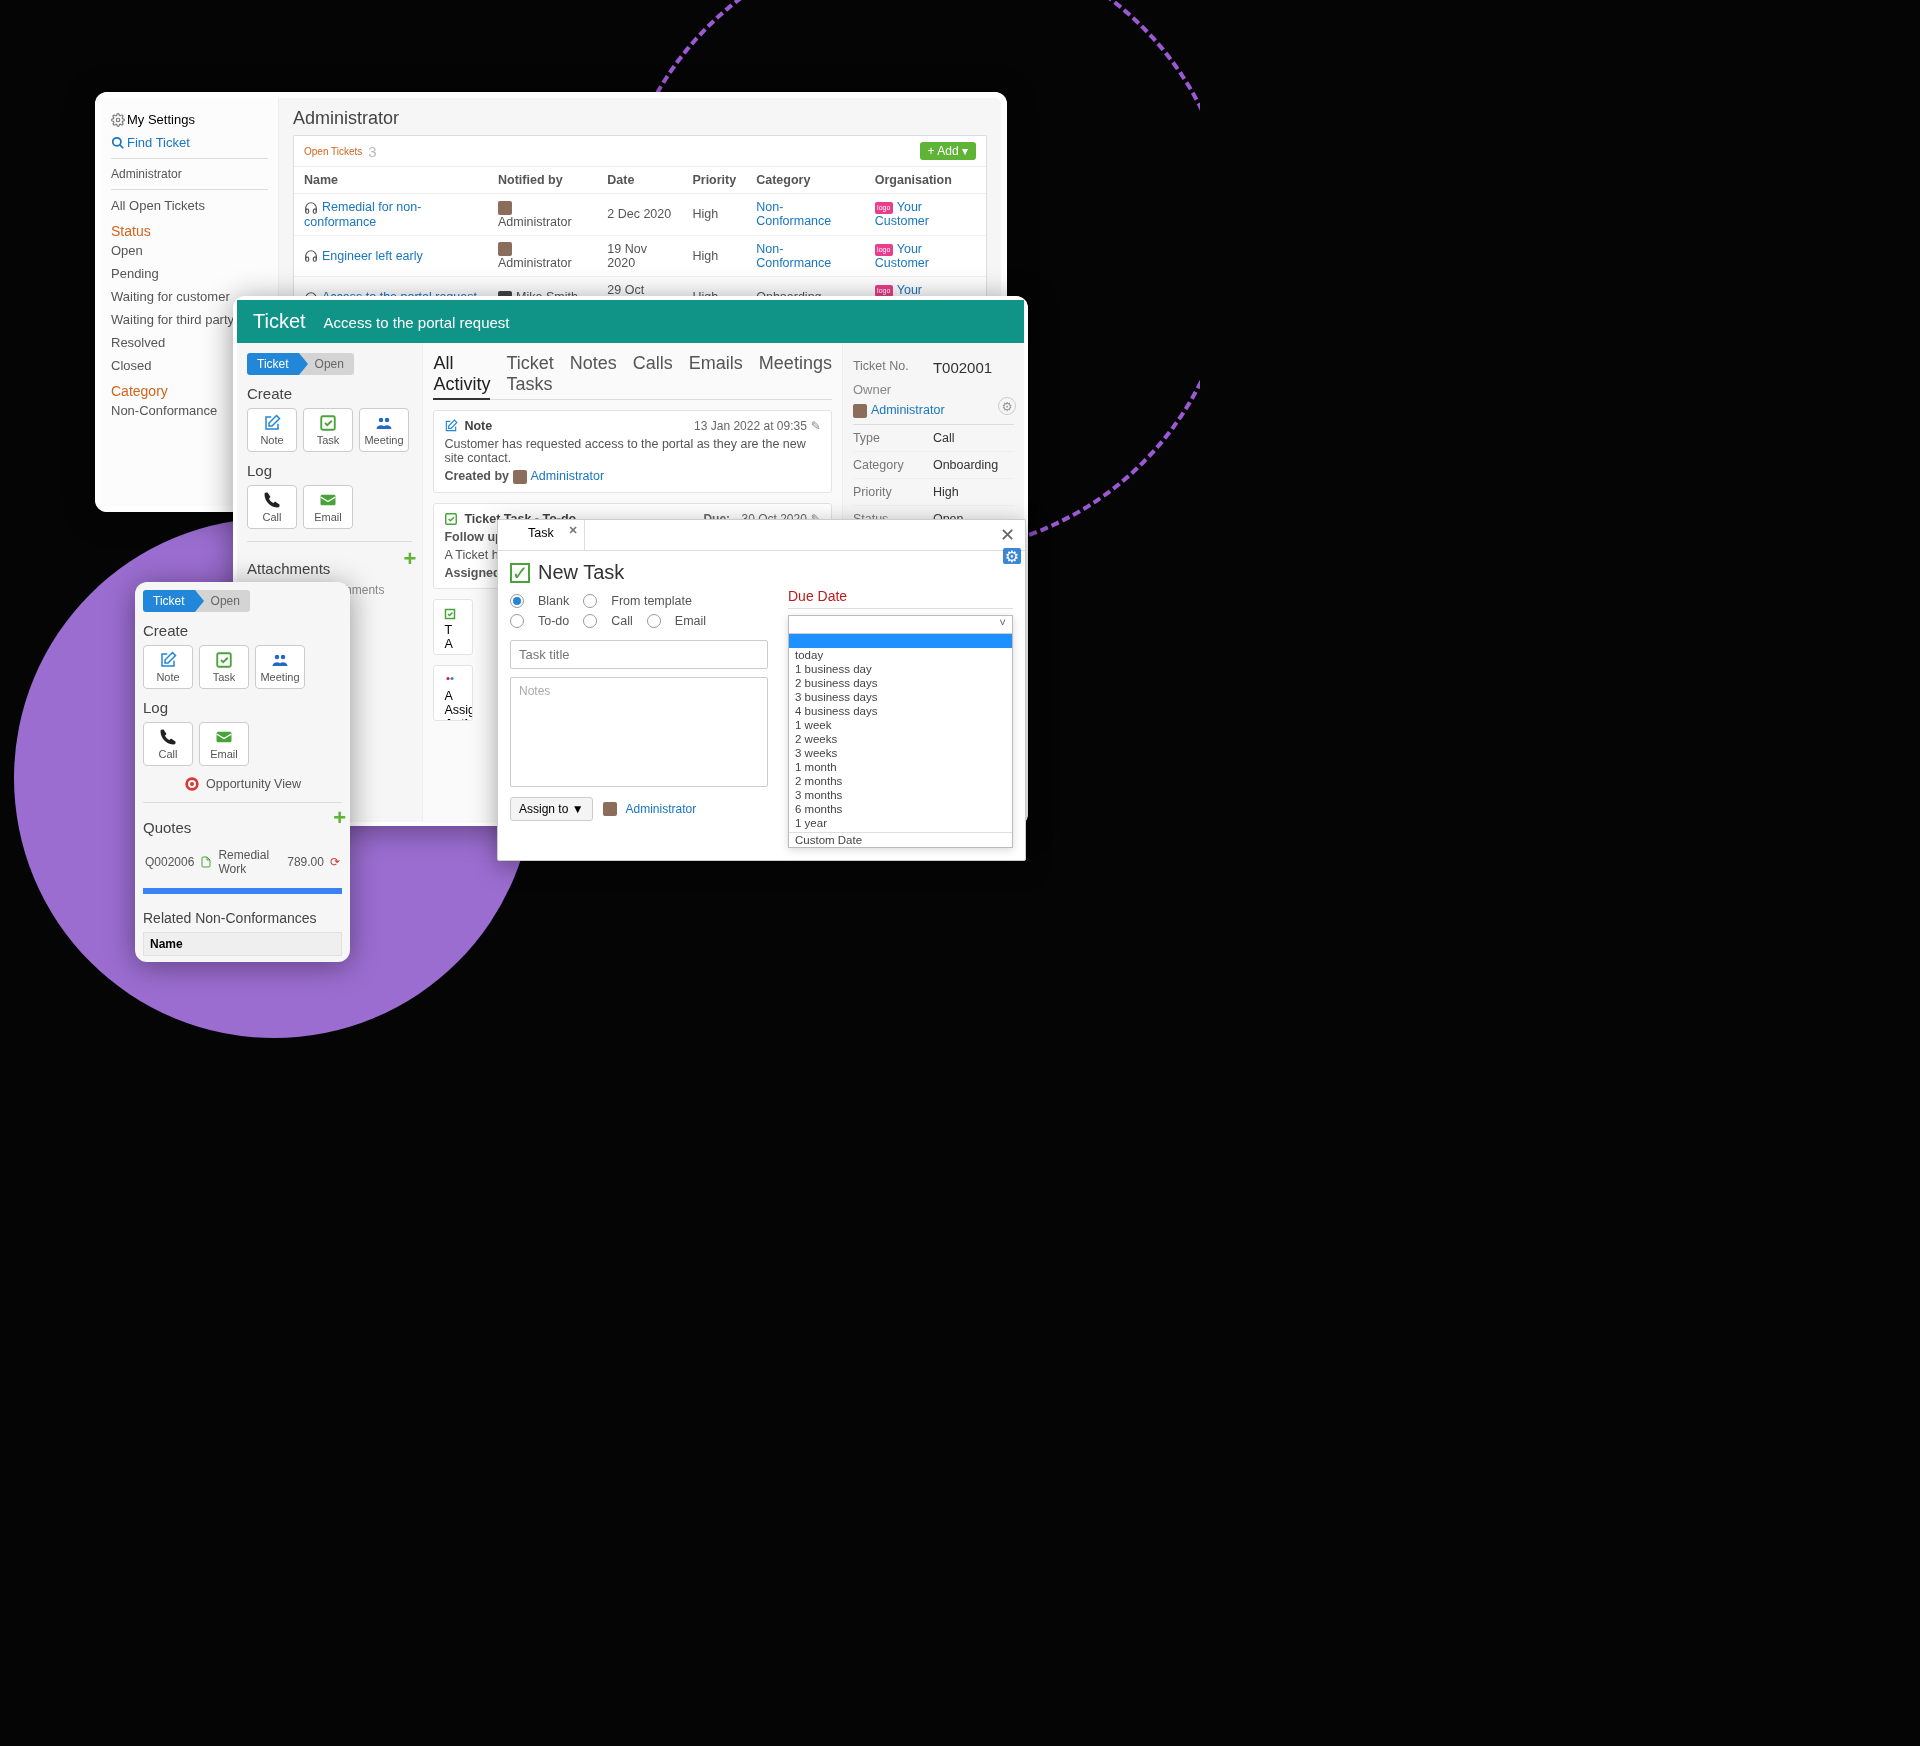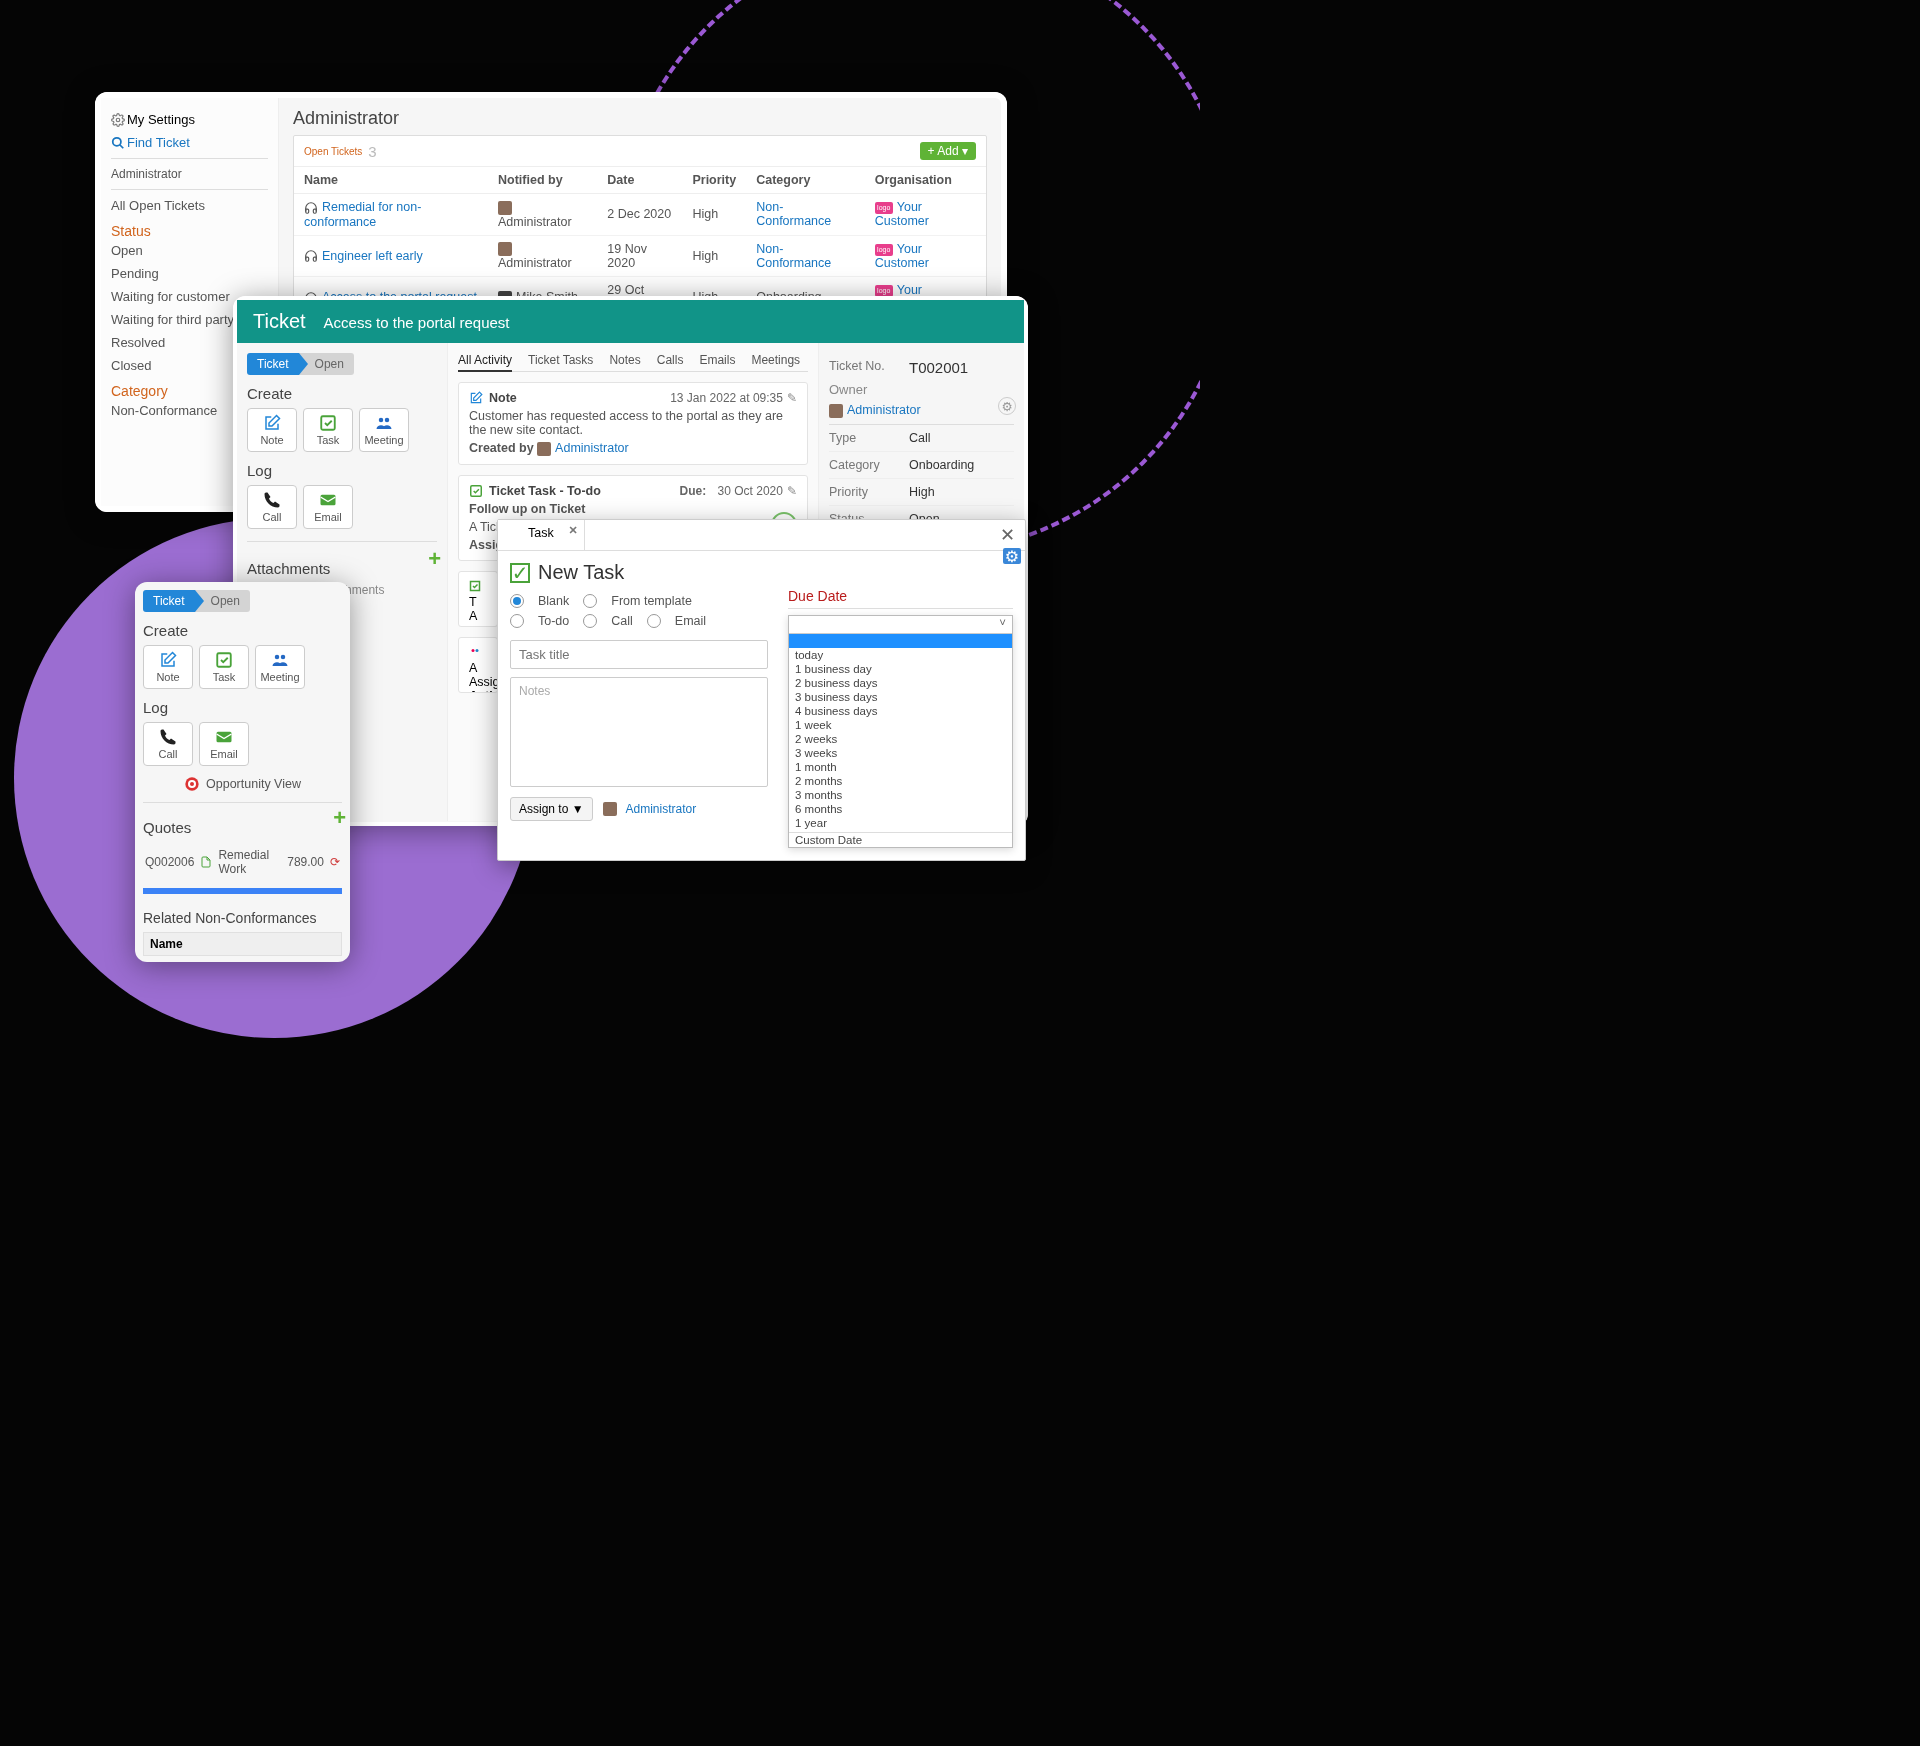--- a/index.html
+++ b/index.html
@@ -66,21 +66,21 @@
   .crumb .c2 { background: #d4d4d4; color: #666; padding: 4px 10px 4px 16px; border-radius: 0 3px 3px 0; }
   .leftcol h4 { font-weight: 400; font-size: 15px; color: #444; margin: 10px 0 6px; }
   .btnrow { display: flex; gap: 6px; }
   .tilebtn { border: 1px solid #ccc; background: #fff; border-radius: 4px; width: 50px; height: 44px; display: flex; flex-direction: column; align-items: center; justify-content: center; font-size: 11px; color: #555; gap:2px;}
   .tilebtn .ico { height:18px;}
   .attach { margin-top: 12px; border-top: 1px solid #ddd; padding-top: 8px; position:relative;}
   .attach h4 { font-size: 15px; color: #444; font-weight:400;}
   .plus-green { color: #5fb336; font-size: 22px; font-weight: bold; position:absolute; right:-4px; top:4px; }
 
   .midcol { flex: 1; padding: 10px 10px; background:#fafafa; border-left:1px solid #eee; border-right:1px solid #eee;}
-  .tabs { display: flex; gap: 16px; font-size: 12px; color: #555; border-bottom:1px solid #ddd; padding-bottom:4px;}
+  .tabs { display: flex; gap: 16px; font-size: 18px; color: #555; border-bottom:1px solid #ddd; padding-bottom:4px;}
   .tabs .tab.active { color:#222; border-bottom:2px solid #333; padding-bottom:3px; margin-bottom:-5px;}
   .card { background:#fff; border:1px solid #e3e3e3; border-radius:3px; padding:8px 10px; margin-top:10px; font-size:12.5px;}
   .card .chead { display:flex; align-items:center; gap:6px;}
   .card .chead .ctitle { font-weight:600; color:#444;}
   .card .chead .meta { margin-left:auto; color:#666; font-size:12px; display:flex; gap:4px; align-items:center;}
   .card .cbody { color:#555; margin-top:4px;}
   .check-circ { width:26px; height:26px; border:2px solid #7ac26a; border-radius:50%; display:flex; align-items:center; justify-content:center; color:#7ac26a; margin-left:auto;}
   .pencil { color:#888;}
 
   .rightcol { width: 205px; padding: 10px 10px; font-size: 12.5px;}

